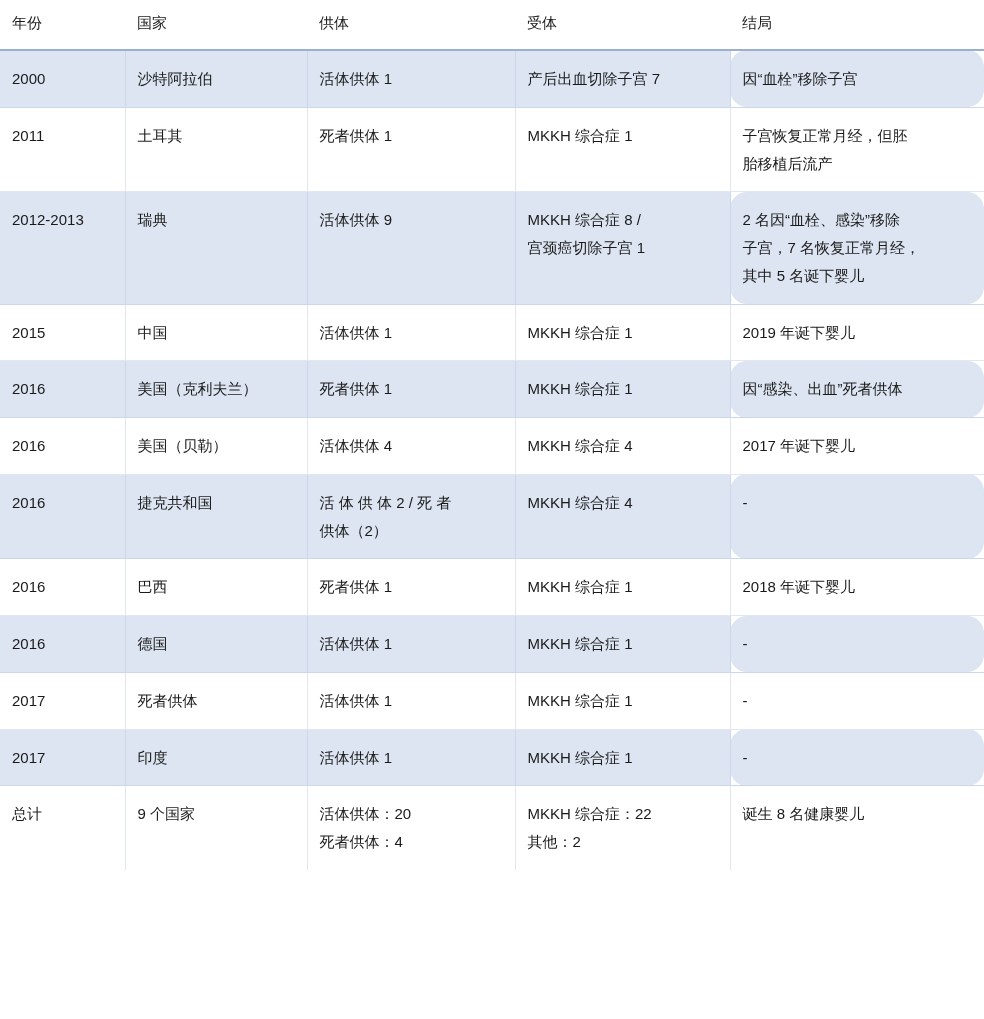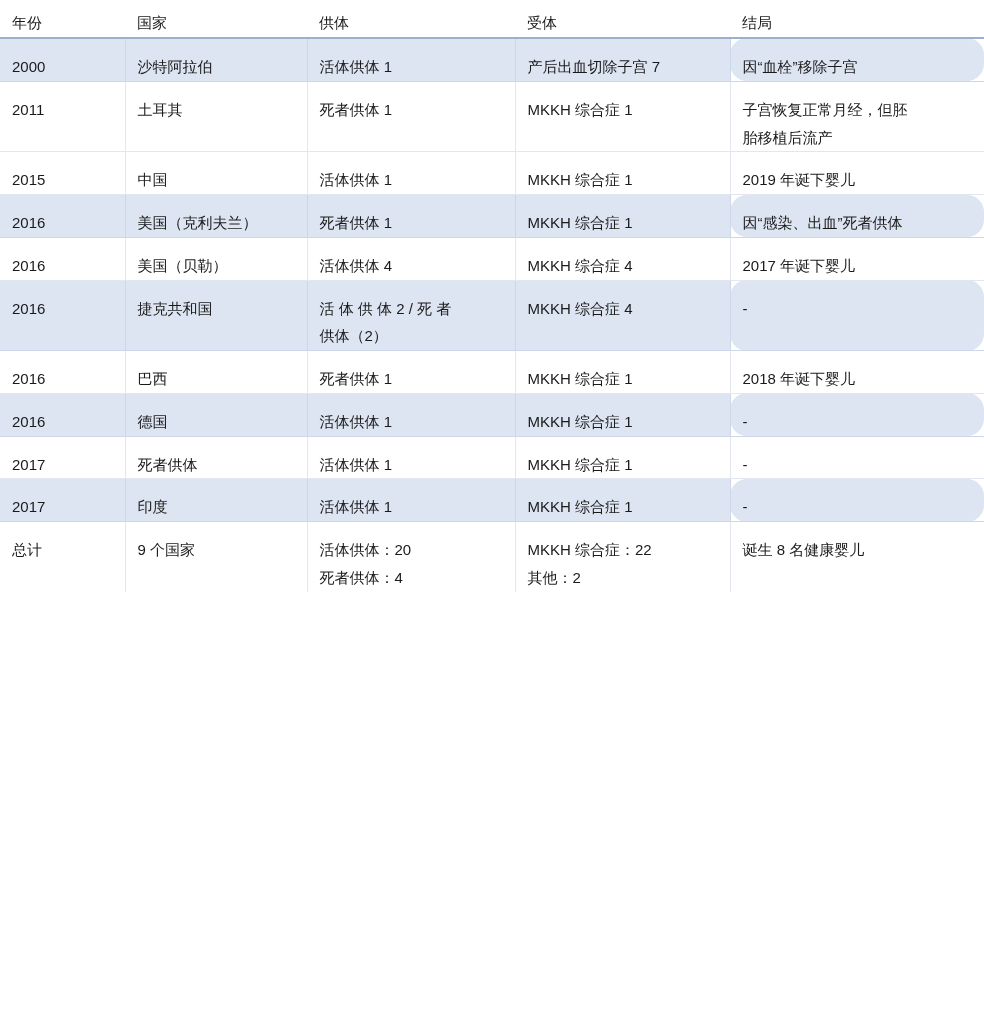--- a/index.html
+++ b/index.html
@@ -24,27 +24,27 @@
   table.uterus-table col.c1 { width: 182px; }
   table.uterus-table col.c2 { width: 208px; }
   table.uterus-table col.c3 { width: 215px; }
   table.uterus-table col.c4 { width: 254px; }
 
   thead th {
     text-align: left;
     font-weight: normal;
     font-size: 15px;
     color: #1a1a1a;
-    padding: 14px 12px 4px 12px;
+    padding: 14px 12px 16px 12px;
     vertical-align: top;
     background: #ffffff;
     border-bottom: 2px solid #9bb0cf;
   }
   tbody td {
-    padding: 14px 12px 0 12px;
+    padding: 14px 12px 14px 12px;
     vertical-align: top;
     line-height: 1.85;
     border-right: 1px solid #e2e7ef;
     border-bottom: 1px solid #e2e7ef;
     word-break: break-all;
   }
   tbody td:last-child {
     border-right: none;
     border-radius: 17px;
   }
@@ -114,20 +114,40 @@
           <span class="cell-line">死者供体 1</span>
         </td>
         <td>
           <span class="cell-line">MKKH 综合症 1</span>
         </td>
         <td>
           <span class="cell-line">子宫恢复正常月经，但胚</span>
           <span class="cell-line">胎移植后流产</span>
         </td>
       </tr>
+      <tr class="shaded">
+        <td>
+          <span class="cell-line">2012-2013</span>
+        </td>
+        <td>
+          <span class="cell-line">瑞典</span>
+        </td>
+        <td>
+          <span class="cell-line">活体供体 9</span>
+        </td>
+        <td>
+          <span class="cell-line">MKKH 综合症 8 /</span>
+          <span class="cell-line">宫颈癌切除子宫 1</span>
+        </td>
+        <td>
+          <span class="cell-line">2 名因“血栓、感染”移除</span>
+          <span class="cell-line">子宫，7 名恢复正常月经，</span>
+          <span class="cell-line">其中 5 名诞下婴儿</span>
+        </td>
+      </tr>
       <tr class="plain">
         <td>
           <span class="cell-line">2015</span>
         </td>
         <td>
           <span class="cell-line">中国</span>
         </td>
         <td>
           <span class="cell-line">活体供体 1</span>
         </td>

